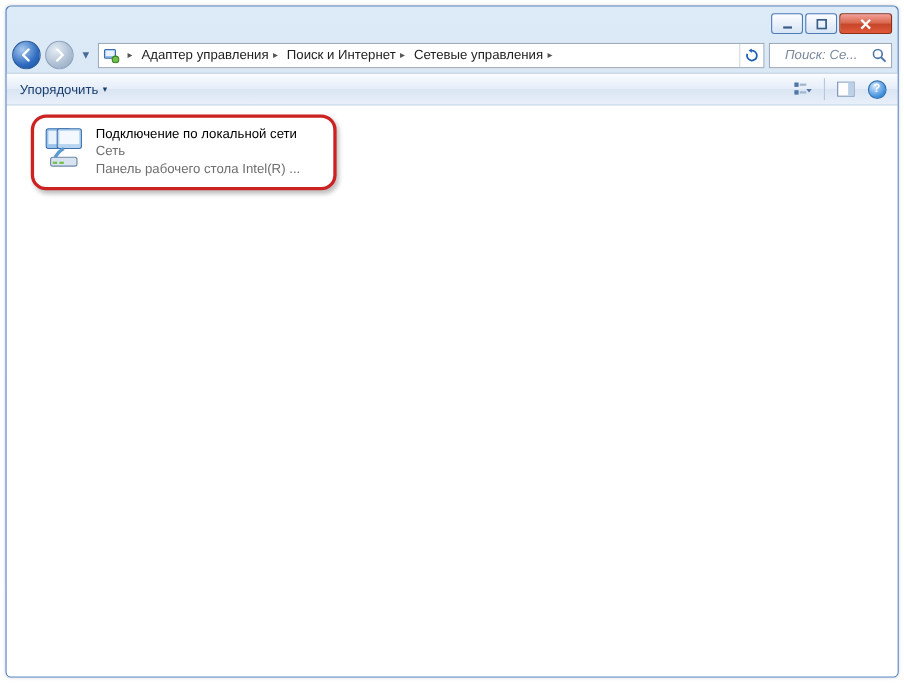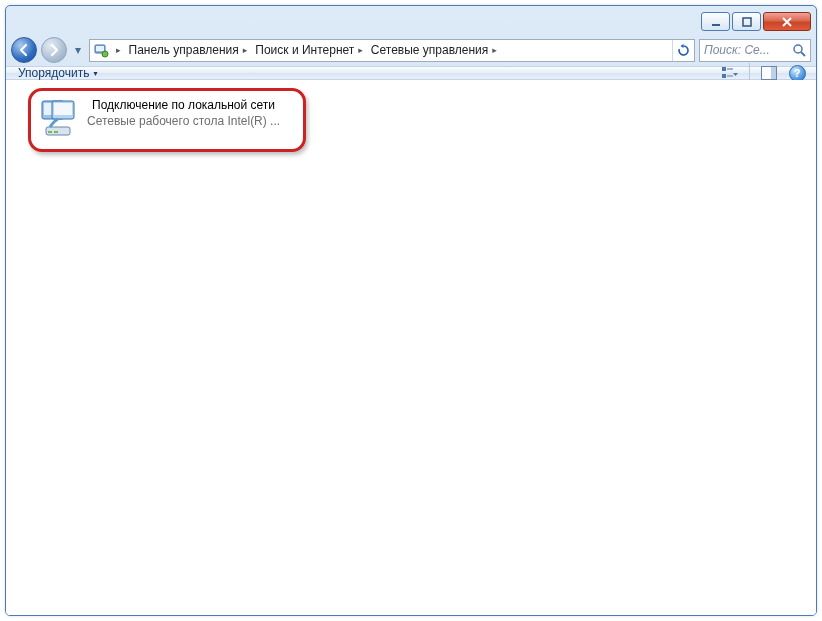--- a/index.html
+++ b/index.html
@@ -114,21 +114,21 @@
     align-items: center;
     padding: 0 4px;
     color: #7b8aa0;
     font-style: italic;
     gap:4px;
   }
   .searchbox svg { flex-shrink:0; }
 
   
   .toolbar {
-    height: 14px;
+    height: 30px;
     background: linear-gradient(to bottom, #fafcff, #e5edf8 50%, #dae5f3 51%, #e8f0fa);
     border-top: 1px solid #c6d3e4;
     border-bottom: 1px solid #c6d3e4;
     display: flex;
     align-items: center;
     padding: 0 8px;
     gap: 6px;
     color: #1a3e6e;
   }
   .tb-btn { display:flex;align-items:center;gap:4px; padding:2px 4px; }
@@ -143,21 +143,20 @@
     color:#fff;font-weight:bold;font-size:11px;
     display:flex;align-items:center;justify-content:center;
   }
 
   
   .content {
     flex: 1;
     background: #fff;
     position: relative;
     overflow: hidden;
-    text-align: center;
   }
   .conn-item {
     position: absolute;
     top: 8px;
     left: 22px;
     width: 278px;
     padding: 6px 8px 8px 6px;
     border: 3px solid #cc2222;
     border-radius: 14px;
     box-shadow: 2px 3px 4px rgba(0,0,0,.25);
@@ -215,42 +214,42 @@
         <svg width="16" height="16" viewBox="0 0 16 16">
           <rect x="2" y="3" width="10" height="8" rx="1" fill="#8fb8e6" stroke="#3b6fab"></rect>
           <rect x="3" y="4" width="8" height="5" fill="#e8f2fd"></rect>
           <circle cx="12" cy="12" r="3" fill="#6fbf4a" stroke="#3d8024"></circle>
         </svg>
       </div>
       <div class="bc-seg">
           <span class="bc-arrow">▸</span>
         </div>
       <div class="bc-seg">
-        <span>Панель управления</span>
+        <span>Адаптер управления</span>
         <span class="bc-arrow">▸</span>
       </div>
       <div class="bc-seg">
         <span>Поиск и Интернет</span>
         <span class="bc-arrow">▸</span>
       </div>
       <div class="bc-seg">
         <span>Сетевые управления</span>
         <span class="bc-arrow">▸</span>
       </div>
       <div style="flex:1"></div>
       <div class="bc-refresh">
         <svg width="13" height="13" viewBox="0 0 13 13">
             <path d="M6.5 2 A4.5 4.5 0 1 1 2.3 5" fill="none" stroke="#1a5db4" stroke-width="1.6"></path>
             <path d="M6.5 0 L6.5 4 L3.5 2 Z" fill="#1a5db4"></path>
           </svg>
       </div>
     </div>
 
     <div class="searchbox">
-      <span style="flex:1;overflow:hidden;white-space:nowrap;">Поиск: Се...</span>
+      <span style="flex:1;overflow:hidden;white-space:nowrap;text-align:center;">Поиск: Се...</span>
       <svg width="13" height="13" viewBox="0 0 13 13">
           <circle cx="5" cy="5" r="4" fill="none" stroke="#4e76a8" stroke-width="1.5"></circle>
           <line x1="8" y1="8" x2="12" y2="12" stroke="#4e76a8" stroke-width="1.8"></line>
         </svg>
     </div>
   </div>
 
   <div class="toolbar">
     <div class="tb-btn">
       <span>Упорядочить</span>
@@ -289,18 +288,19 @@
           <rect x="14" y="2" width="22" height="18" rx="2" fill="#b7d5f0" stroke="#3b6fab"></rect>
           <rect x="16" y="4" width="18" height="12" fill="#f2f8fe"></rect>
           <rect x="8" y="28" width="24" height="8" rx="2" fill="#d8e3ef" stroke="#6b86a8"></rect>
           <path d="M12 28 Q 16 22 20 20" stroke="#5a9bd4" stroke-width="3" fill="none"></path>
           <rect x="10" y="32" width="4" height="2" fill="#6fbf4a"></rect>
           <rect x="16" y="32" width="4" height="2" fill="#6fbf4a"></rect>
         </svg>
       </div>
       <div class="conn-text">
         <span class="conn-title">Подключение по локальной сети</span>
-        <span class="conn-device">Сетевые рабочего стола Intel(R) ...</span>
+        <span class="conn-status">Сеть</span>
+        <span class="conn-device">Панель рабочего стола Intel(R) ...</span>
       </div>
     </div>
   </div>
 
 </div>
 
 </body></html>

